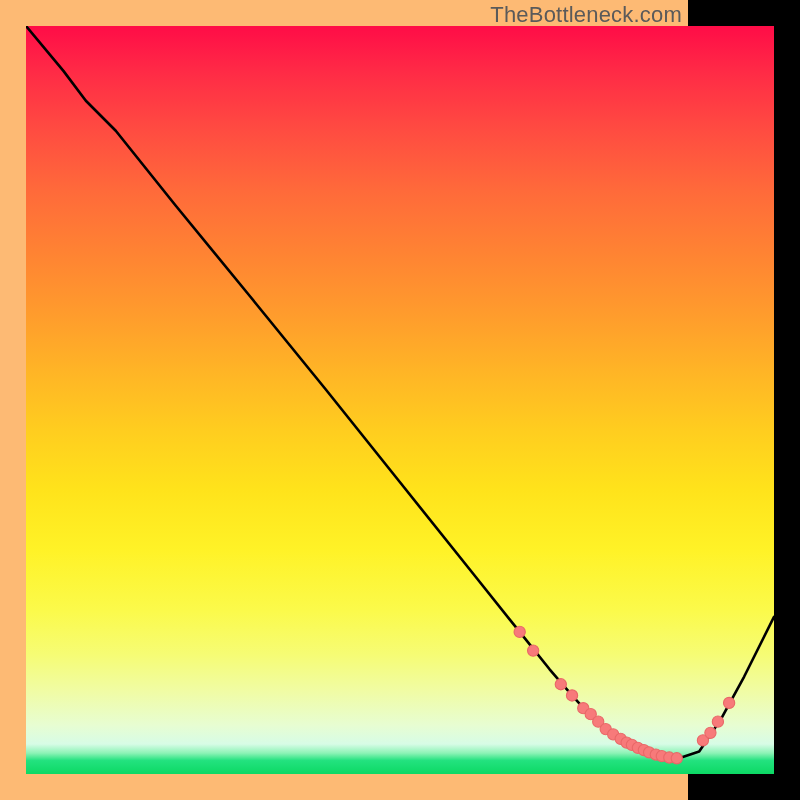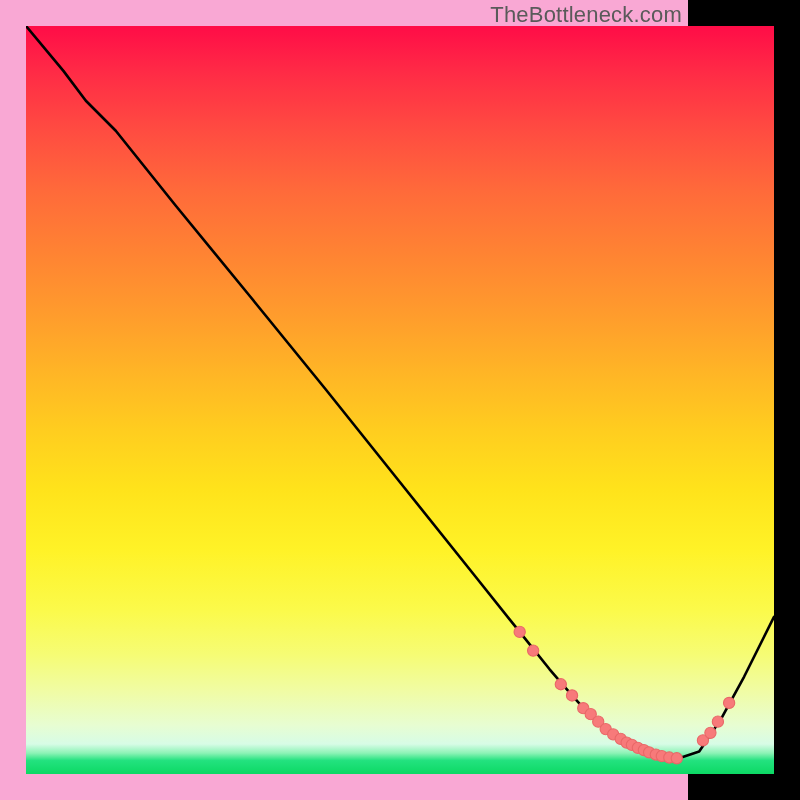--- a/index.html
+++ b/index.html
@@ -1,21 +1,21 @@
 <!DOCTYPE html>
 <html><head>
 <meta charset="utf-8">
 <style>
   * { margin: 0; padding: 0; box-sizing: border-box; }
   html, body { width: 800px; height: 800px; overflow: hidden; background: #000; }
   .frame {
     position: relative;
     width: 688px;
     height: 800px;
-    background: #f9a8d4;
+    background: #fdba74;
   }
   .plot-wrap {
     position: absolute;
     left: 26px;
     top: 26px;
     width: 748px;
     height: 748px;
   }
   .plot-bg {
     position: absolute;

